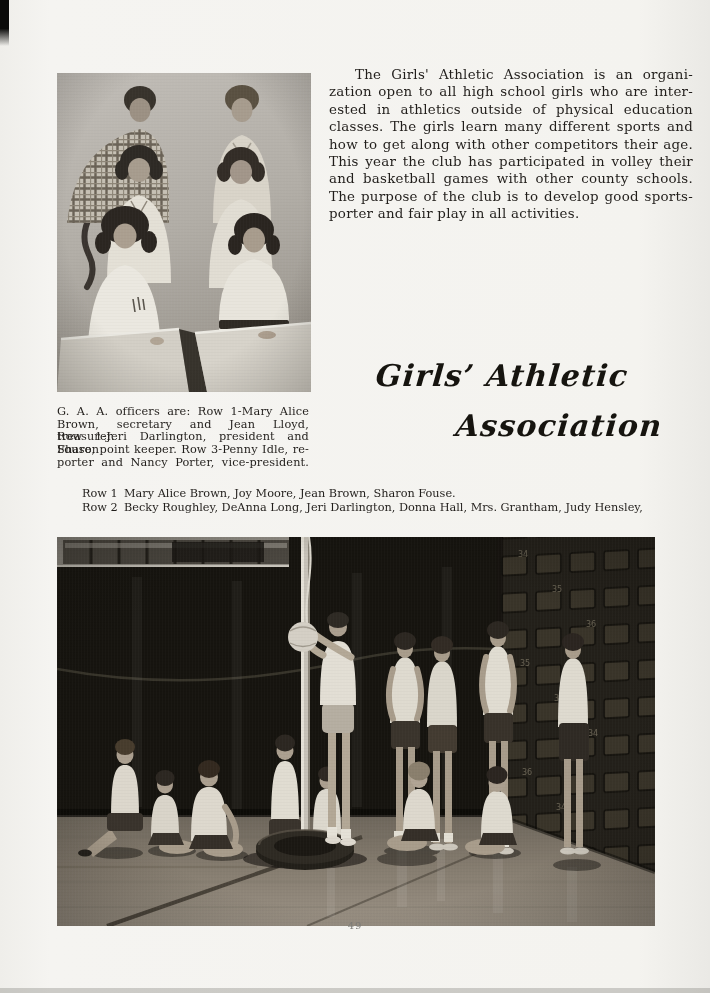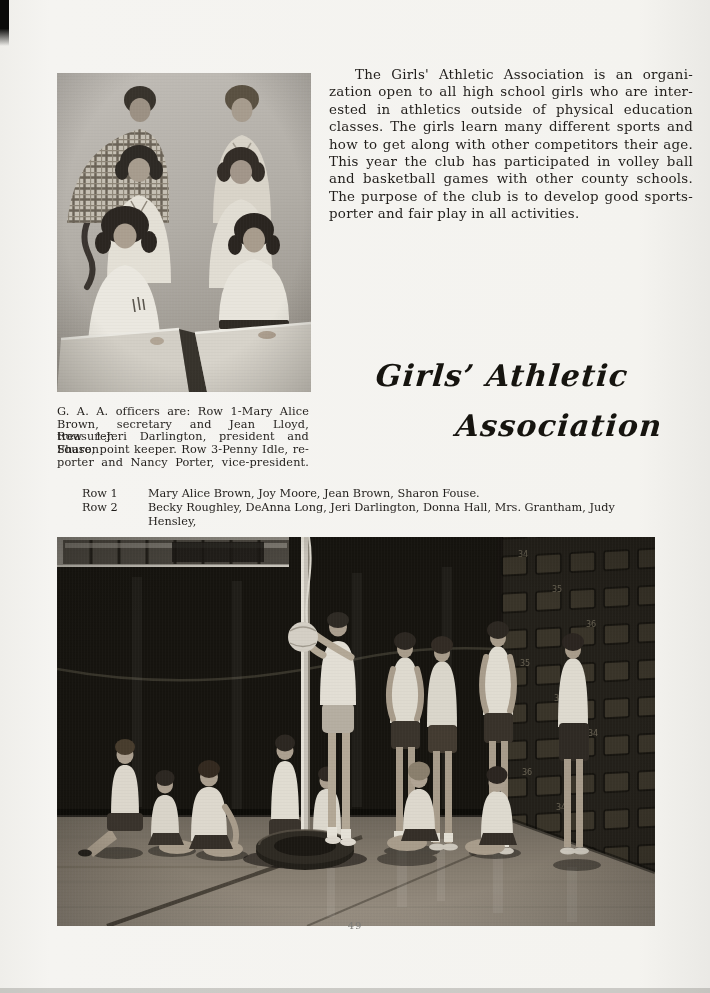--- a/index.html
+++ b/index.html
@@ -30,21 +30,21 @@
     font-family:"DejaVu Serif","Liberation Serif",serif;font-style:italic;font-weight:700;
     font-size:30px;color:#16140f;letter-spacing:1.2px;}
   .script-title .t1,.script-title .t2{display:block;transform:skewX(-5deg);}
   .script-title .t2{margin-left:80px;margin-top:15px;}
 
   .officers-caption{position:absolute;left:57px;top:406px;width:252px;font-size:11.3px;
     line-height:12.7px;letter-spacing:.15px;}
   .officers-caption .cline{text-align:justify;text-align-last:justify;height:12.7px;}
 
   .row-list{position:absolute;left:82px;top:487px;width:566px;font-size:11.3px;line-height:13.8px;}
-  .rl-entry{display:grid;grid-template-columns:38px 1fr;column-gap:28px;}
+  .rl-entry{display:grid;grid-template-columns:38px 1fr;column-gap:4px;}
   .rl-label{white-space:nowrap;}
   .rl-names div{min-height:0;}
 
   .page-number{position:absolute;left:0;top:920px;width:710px;text-align:center;
     font-size:10px;color:#7c7b77;letter-spacing:1px;}
 </style>
 </head>
 <body>
 
 <div class="page">
@@ -132,21 +132,21 @@
       <rect width="254" height="319" fill="url(#ovig)"></rect>
     </svg>
   </figure>
 
   <section class="intro">
     <div class="pline indent">The Girls' Athletic Association is an organi-</div>
     <div class="pline">zation open to all high school girls who are inter-</div>
     <div class="pline">ested in athletics outside of physical education</div>
     <div class="pline">classes.  The girls learn many different sports and</div>
     <div class="pline">how to get along with other competitors their age.</div>
-    <div class="pline">This year the club has participated in volley ball</div>
+    <div class="pline">This year the club has participated in volley their</div>
     <div class="pline">and basketball games with other county schools.</div>
     <div class="pline">The purpose of the club is to develop good sports-</div>
     <div class="pline last">porter and fair play in all activities.</div>
   </section>
 
   <h1 class="script-title">
     <span class="t1">Girls’ Athletic</span>
     <span class="t2">Association</span>
   </h1>
 

